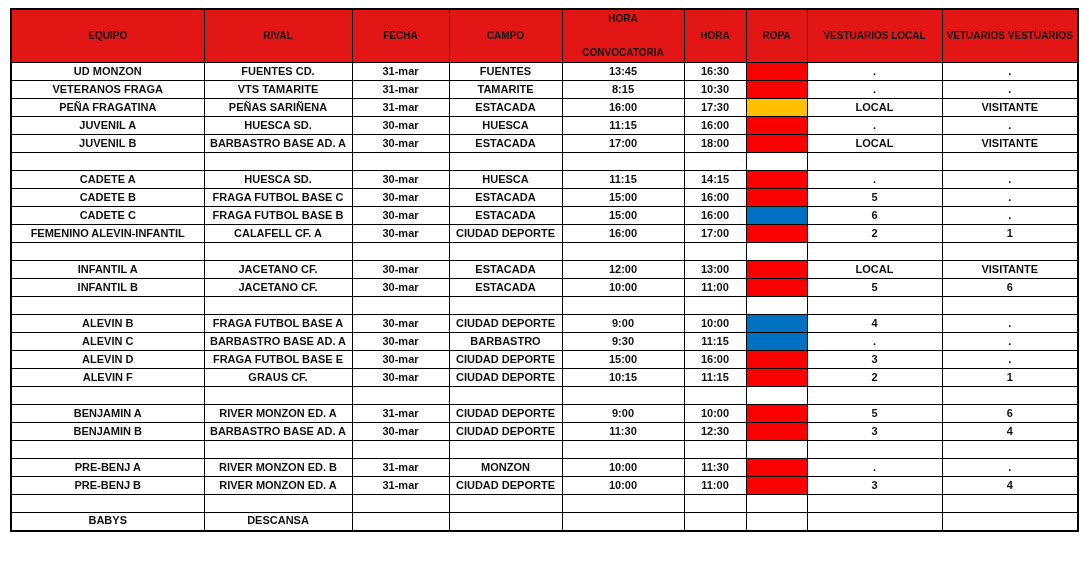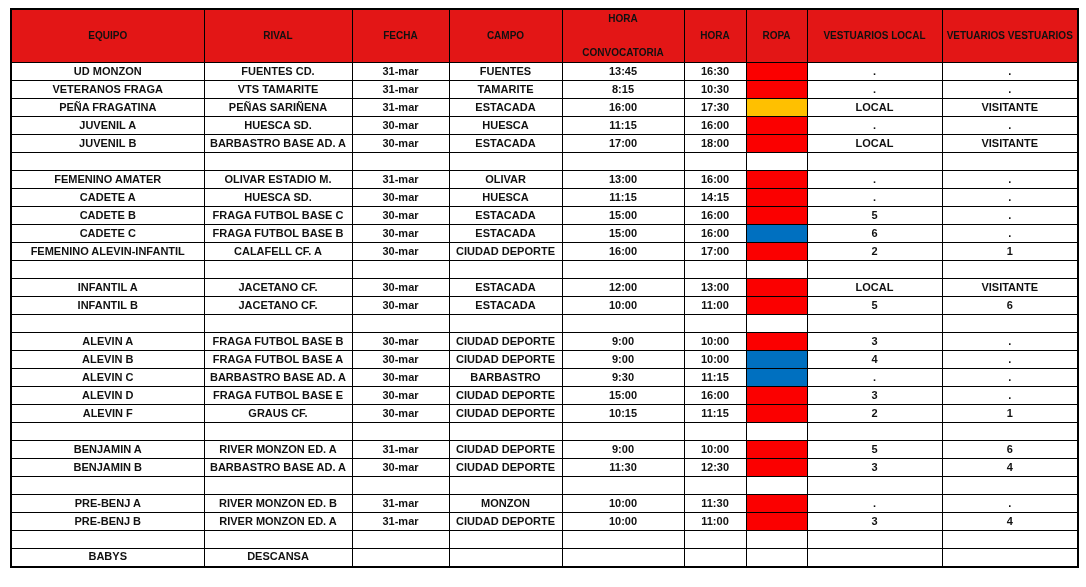--- a/index.html
+++ b/index.html
@@ -134,31 +134,20 @@
         <td></td>
         <td></td>
         <td></td>
         <td></td>
         <td></td>
         <td></td>
         <td></td>
         <td></td>
       </tr>
       <tr class="data">
-        <td>FEMENINO AMATER</td>
-        <td>OLIVAR ESTADIO M.</td>
-        <td>31-mar</td>
-        <td>OLIVAR</td>
-        <td>13:00</td>
-        <td>16:00</td>
-        <td style="background: rgb(251, 0, 0);"></td>
-        <td>.</td>
-        <td>.</td>
-      </tr>
-      <tr class="data">
         <td>CADETE A</td>
         <td>HUESCA SD.</td>
         <td>30-mar</td>
         <td>HUESCA</td>
         <td>11:15</td>
         <td>14:15</td>
         <td style="background: rgb(251, 0, 0);"></td>
         <td>.</td>
         <td>.</td>
       </tr>
@@ -231,31 +220,20 @@
       <tr class="spacer">
         <td></td>
         <td></td>
         <td></td>
         <td></td>
         <td></td>
         <td></td>
         <td></td>
         <td></td>
         <td></td>
-      </tr>
-      <tr class="data">
-        <td>ALEVIN A</td>
-        <td>FRAGA FUTBOL BASE B</td>
-        <td>30-mar</td>
-        <td>CIUDAD DEPORTE</td>
-        <td>9:00</td>
-        <td>10:00</td>
-        <td style="background: rgb(251, 0, 0);"></td>
-        <td>3</td>
-        <td>.</td>
       </tr>
       <tr class="data">
         <td>ALEVIN B</td>
         <td>FRAGA FUTBOL BASE A</td>
         <td>30-mar</td>
         <td>CIUDAD DEPORTE</td>
         <td>9:00</td>
         <td>10:00</td>
         <td style="background: rgb(0, 112, 192);"></td>
         <td>4</td>

